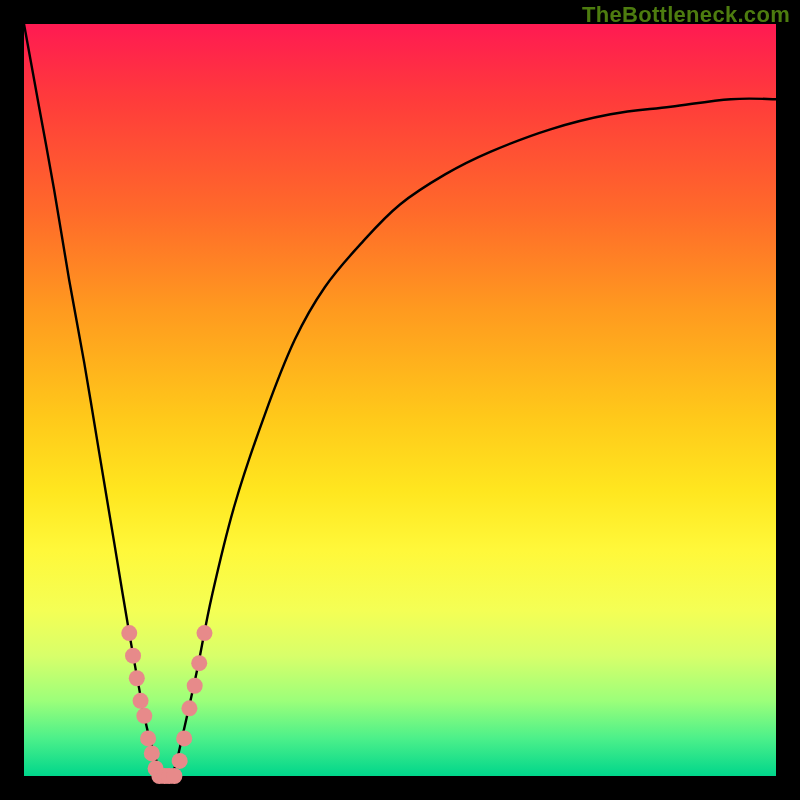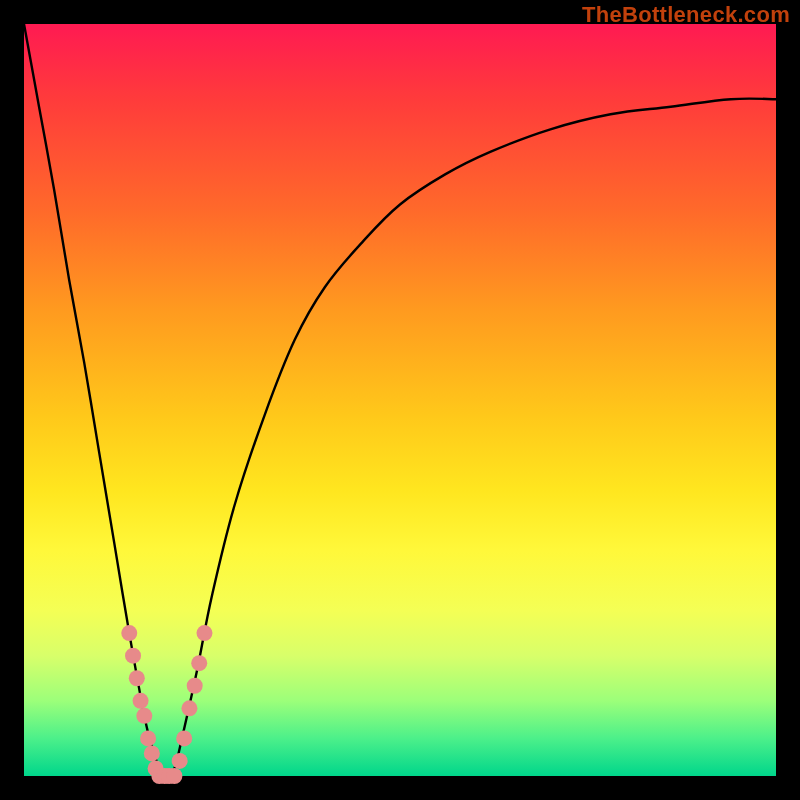--- a/index.html
+++ b/index.html
@@ -38,21 +38,21 @@
     #d8ff6a 84%,
     #9cff7a 90%,
     #4cf08a 95%,
     #00d68b 100%
   );
 }
 .watermark {
   position: absolute;
   top: 2px;
   right: 10px;
-  color: #c2410c;
+  color: #4d7c0f;
   font-size: 22px;
   font-weight: 600;
   letter-spacing: 0.3px;
   text-align: center;
 }
 svg.curve {
   position: absolute;
   top: 0;
   left: 0;
   width: 752px;

